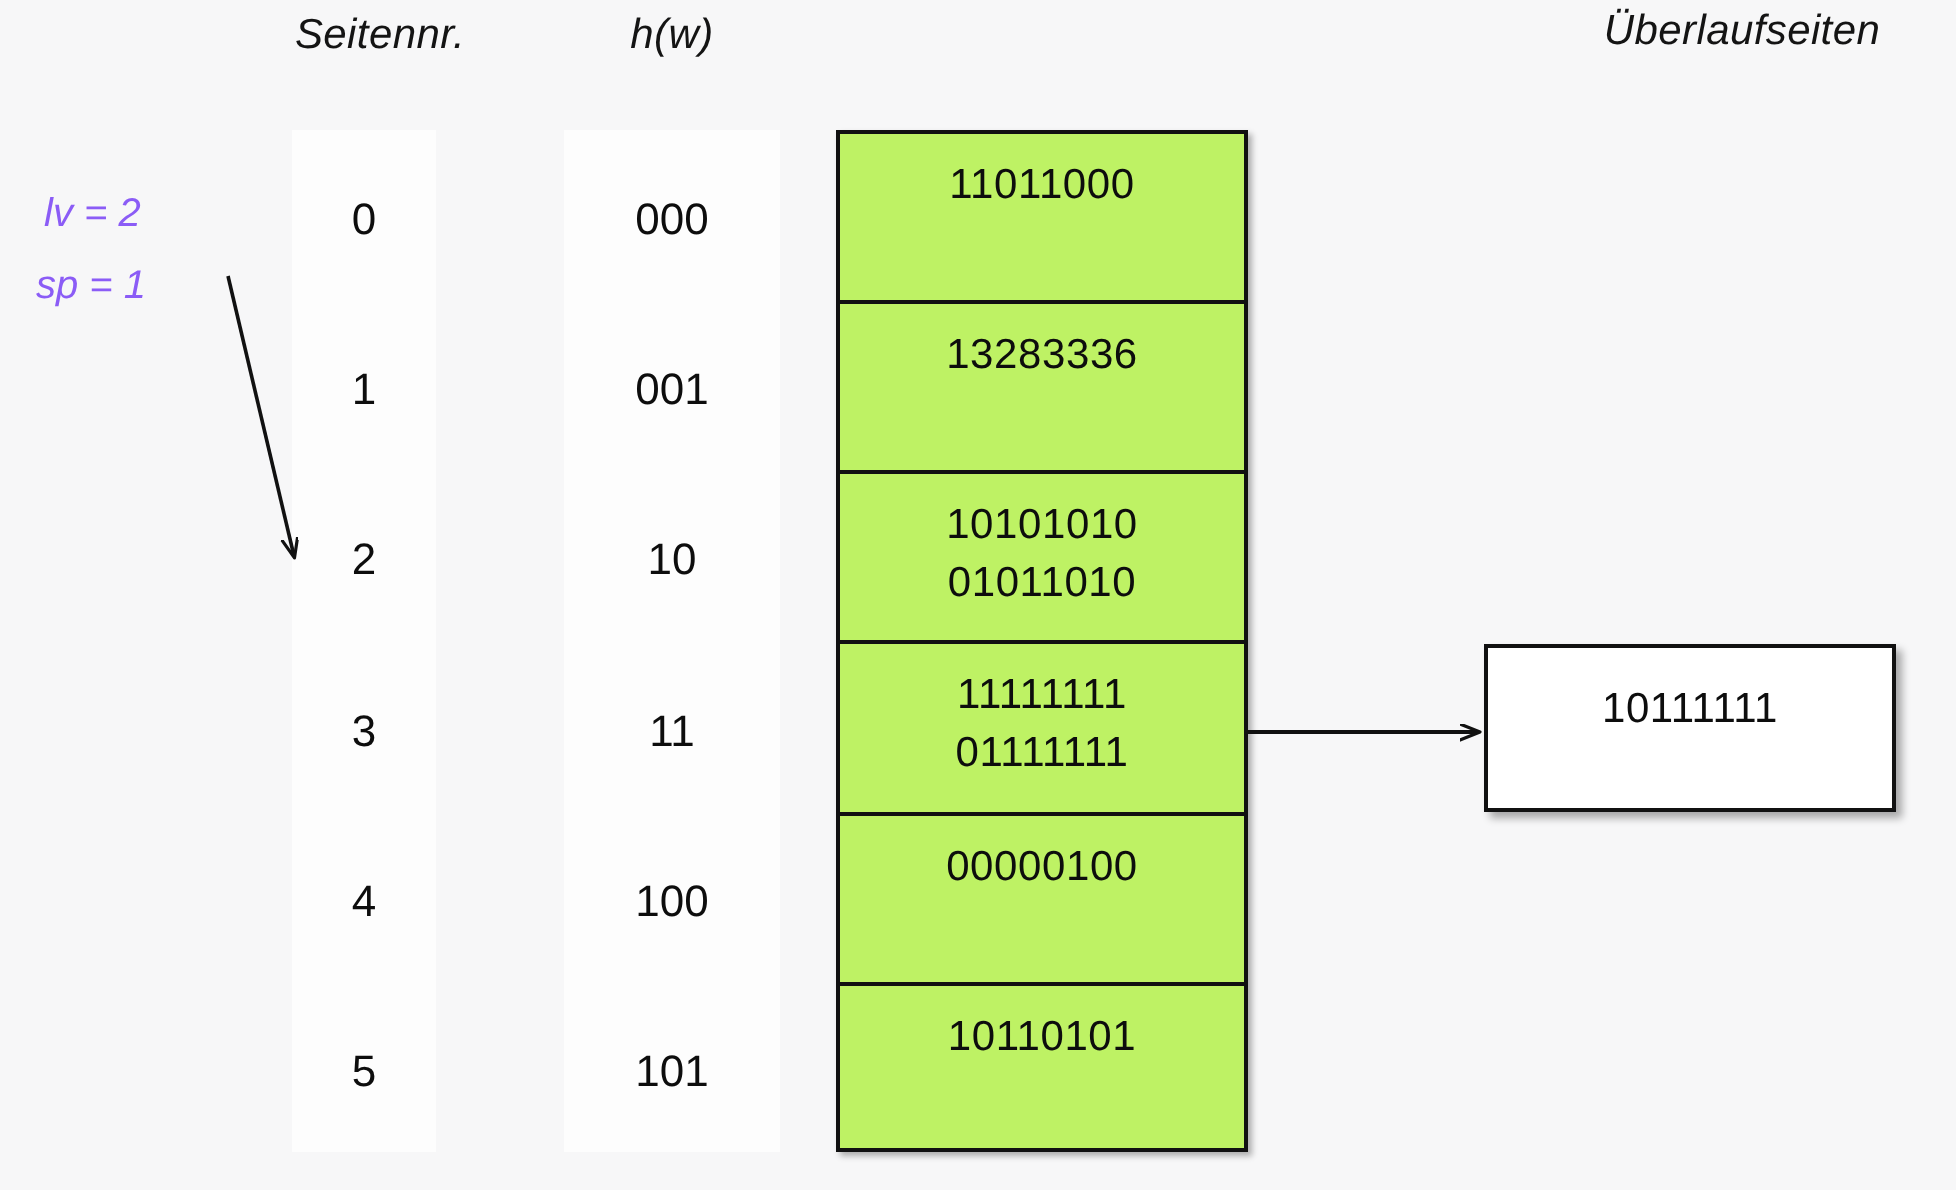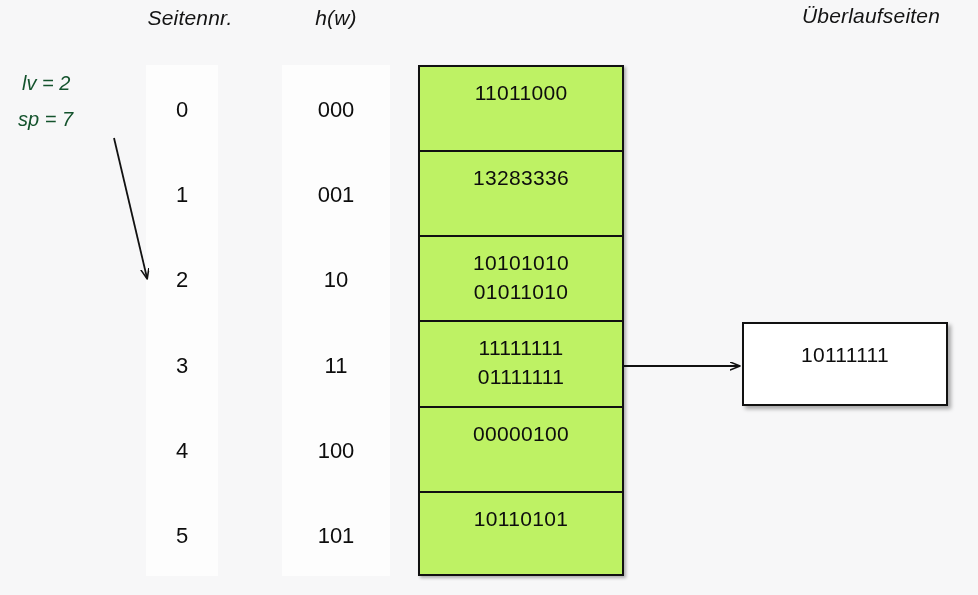--- a/index.html
+++ b/index.html
@@ -37,22 +37,23 @@
   #hdr-hw       { left: 272px;  top: 6px;  width: 128px; }
   #hdr-seiten   { left: 432px;  top: 6px;  width: 180px; }
   #hdr-ueber    { left: 762px;  top: 4px;  width: 218px; font-style: italic; }
 
   
   .param-label {
     position: absolute;
     font-style: italic;
     font-size: 20px;
     font-weight: 500;
-    color: #14532d;
-    white-space: nowrap;
+    color: #8b5cf6;
+    white-space: nowrap;
+    margin-top: 24px;
   }
   #param-lv { left: 22px; top: 72px; }
   #param-sp { left: 18px; top: 108px; }
 
   
   .panel {
     position: absolute;
     background: #fdfdfd;
   }
   #panel-seitennr { left: 146px; top: 65px; width: 72px;  height: 511px; }
@@ -132,21 +133,21 @@
 </head>
 <body>
 
 <div id="stage">
 
   <div class="col-header" id="hdr-seitennr">Seitennr.</div>
   <div class="col-header" id="hdr-hw">h(w)</div>
   <div class="col-header" id="hdr-ueber">Überlaufseiten</div>
 
   <div class="param-label" id="param-lv">lv = 2</div>
-  <div class="param-label" id="param-sp">sp = 7</div>
+  <div class="param-label" id="param-sp">sp = 1</div>
 
   <div class="panel" id="panel-seitennr"></div>
   <div class="panel" id="panel-hw"></div>
 
   <div class="cell-text col-seitennr-cell" style="top:97px">0</div>
   <div class="cell-text col-seitennr-cell" style="top:182px">1</div>
   <div class="cell-text col-seitennr-cell" style="top:267px">2</div>
   <div class="cell-text col-seitennr-cell" style="top:353px">3</div>
   <div class="cell-text col-seitennr-cell" style="top:438px">4</div>
   <div class="cell-text col-seitennr-cell" style="top:523px">5</div>

